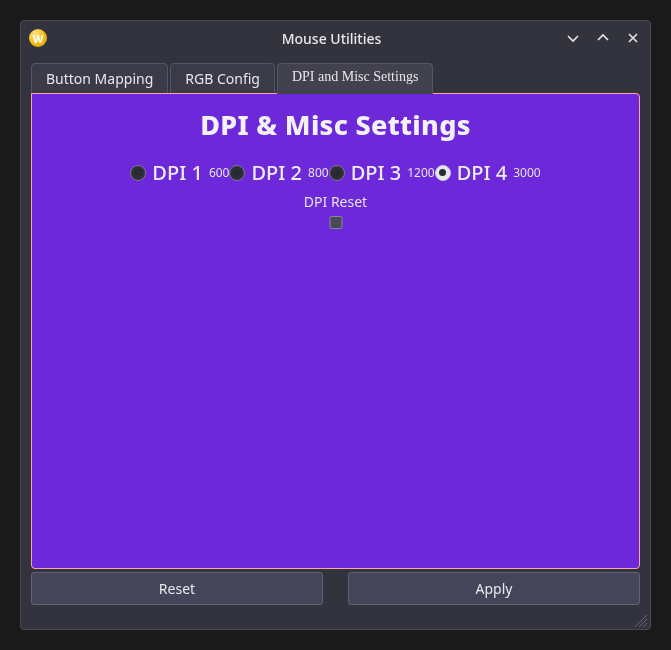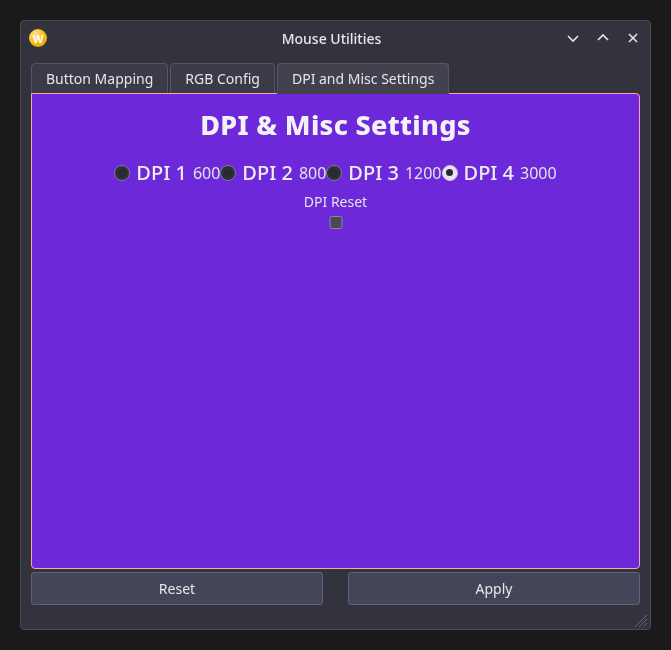--- a/index.html
+++ b/index.html
@@ -47,21 +47,21 @@
     color: #e6e6ea;
     background: #3a3a48;
     border: 1px solid #555566;
     border-top-left-radius: 4px; border-top-right-radius: 4px;
     margin-right: 2px;
     cursor: pointer;
   }
   .tab.active {
     background: #42424f;
     border-bottom-color: #42424f;
-    position: relative; z-index: 2;
+    position: relative; z-index: 2; font-family: Liberation Serif, serif;
   }
   .panel {
     flex:1;
     border: 1px solid #fca5a5;
     border-radius: 0 4px 4px 4px;
     background: #6d28d9;
     margin-top: -1px;
     padding: 8px 14px 14px 14px;
     display:flex; flex-direction:column;
     position: relative;
@@ -87,21 +87,21 @@
     background: #2f2f39;
     display:flex; align-items:center; justify-content:center;
   }
   .radio.filled::after { content:""; width:8px; height:8px; border-radius:50%; background:#2a2a33; }
   .radio.checked {
     background: #e6e4f0;
     border-color: #cfcde0;
   }
   .radio.checked::after { content:""; width:7px; height:7px; border-radius:50%; background:#2a2a33; }
   .radio-label { font-size: 20px; color:#eeeef2; font-weight: 500; }
-  .dpi-value { font-size: 16px; color:#e3e3e8; }
+  .dpi-value { font-size: 12px; color:#e3e3e8; }
   .slider-label { font-size: 14px; color:#e3e3e8; margin-top: 2px; }
   .slider-wrap { position:relative; margin: 4px 2px 0 2px; height: 30px; }
   .slider-track {
     position:absolute; left:0; right:0; top:6px; height:4px;
     background: #8674e0; border-radius:2px;
   }
   .slider-thumb {
     position:absolute; top:1px; width:13px; height:13px;
     background:#4a4a57; border:1px solid #8a8a99; border-radius:2px;
     transform: translateX(-50%);

